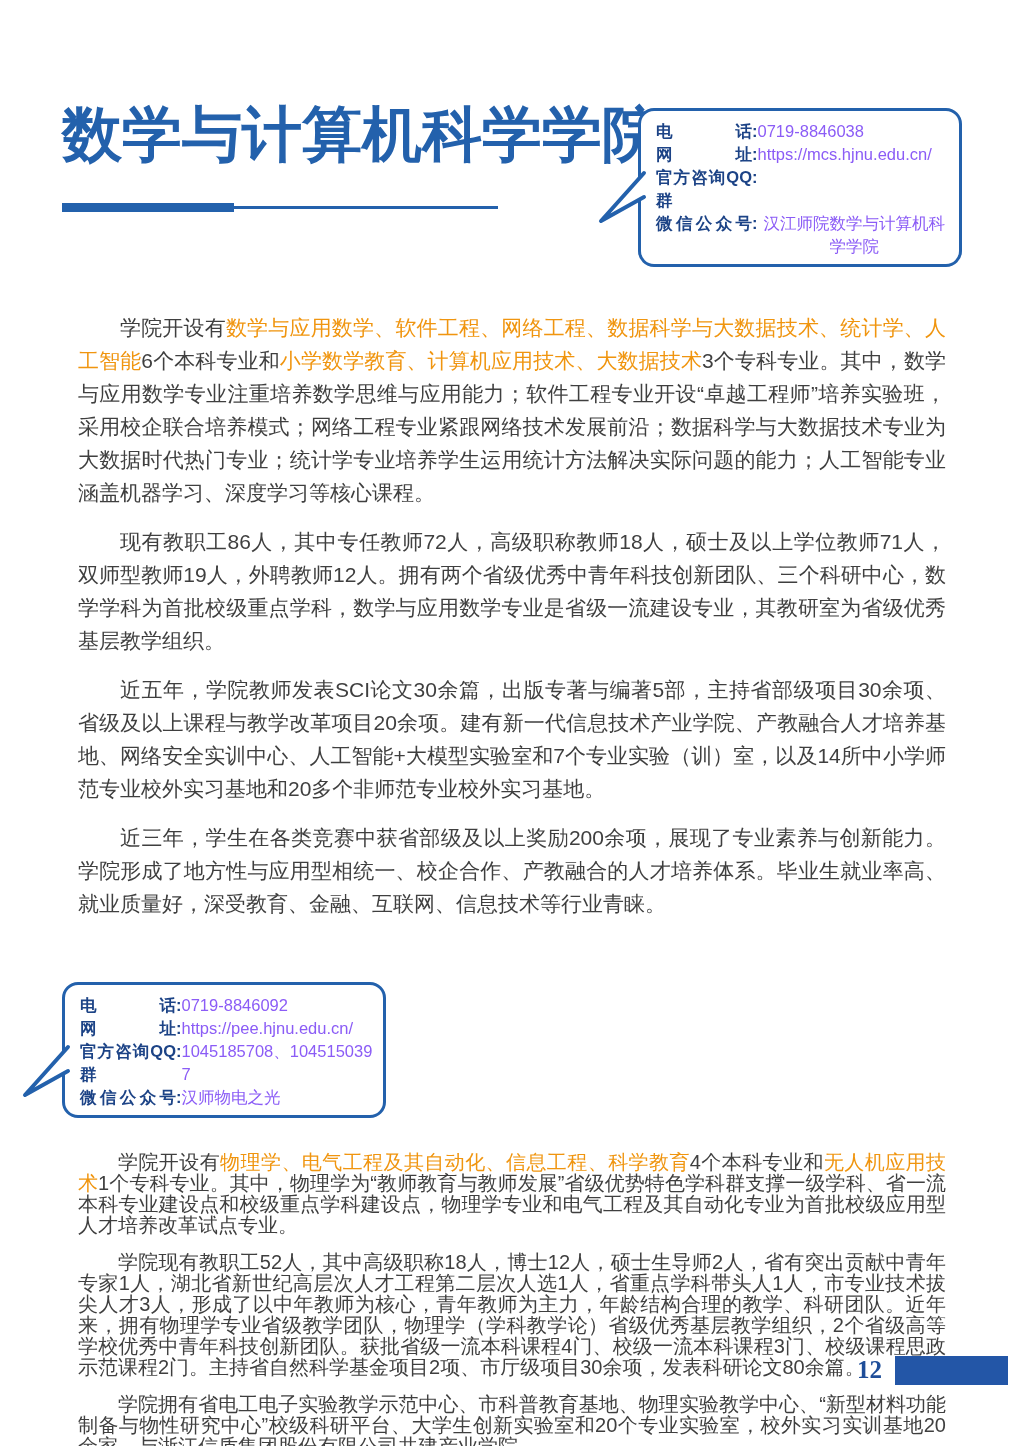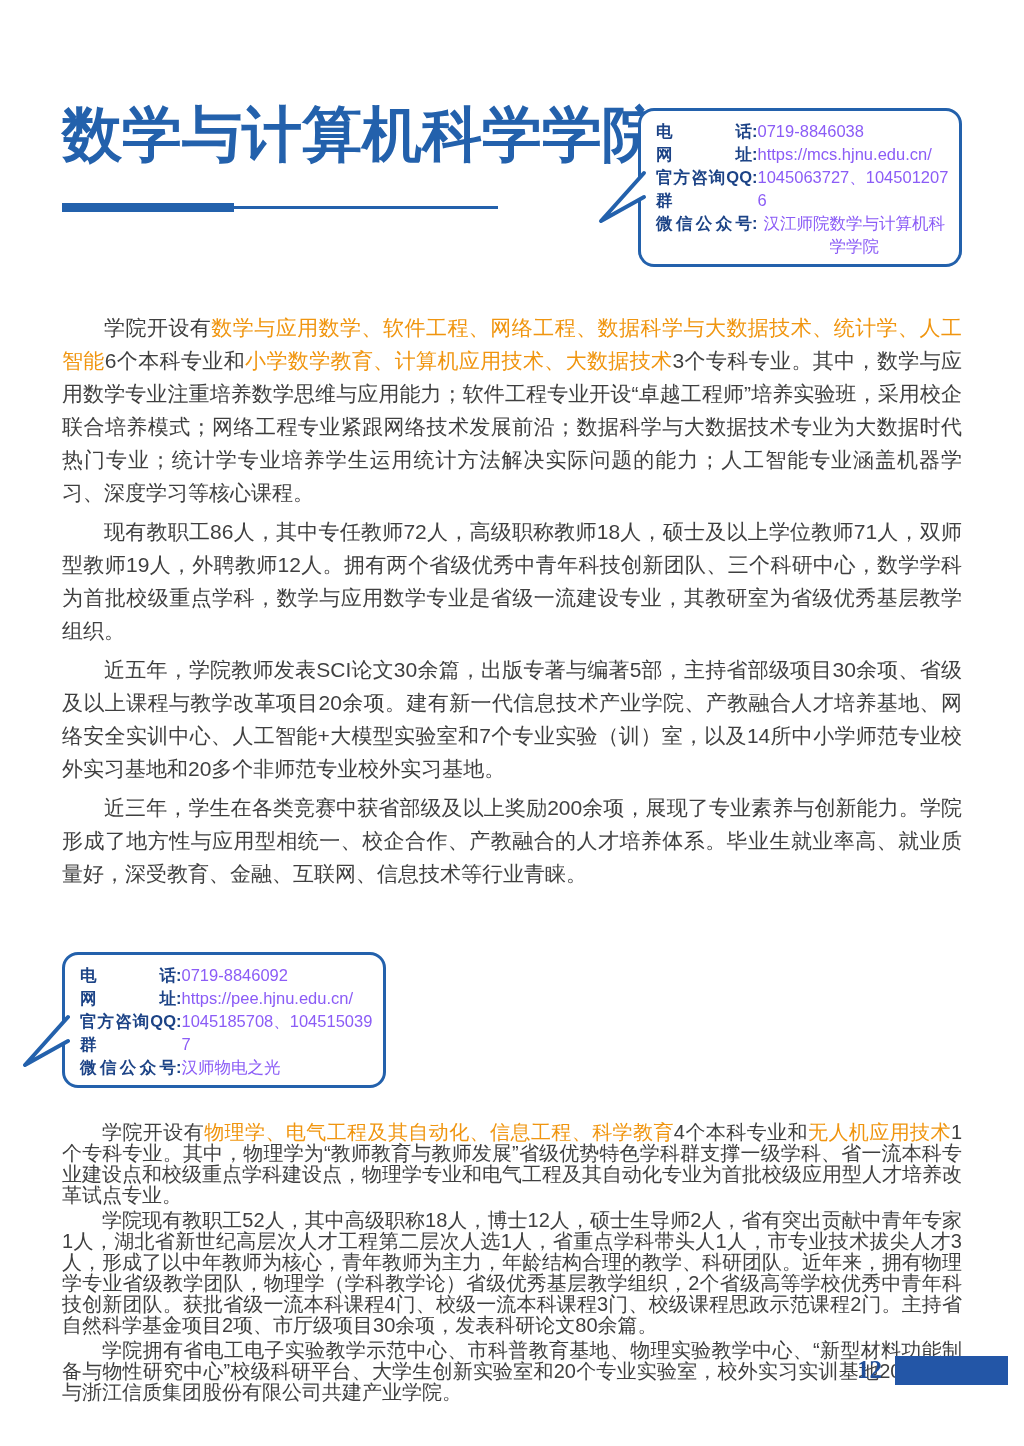--- a/index.html
+++ b/index.html
@@ -47,21 +47,21 @@
     display: inline-block; width: 96px; flex: none;
     text-align: justify; text-align-last: justify;
   }
   .colon { color: #1c4386; font-weight: bold; flex: none; }
   .cvalue { color: #8b5cf6; flex: 1; word-break: break-all; }
   .cvalue.wrap-center { text-align: center; }
 
   
   .sec-body { color: #3f3f3f; text-align: justify; }
   .sec-body .para {
-    margin: 0; text-indent: 2em;
+    margin: 16px; text-indent: 2em;
   }
   .sec1 .sec-body { margin-top: 44px; }
   .sec1 .para { font-size: 21px; line-height: 33px; }
   .sec1 .para + .para { margin-top: 6px; }
   .sec2 { margin-top: 54px; }
   .sec2 .sec-body { margin-top: 34px; }
   .sec2 .para { font-size: 20px; line-height: 21px; }
   .sec2 .para + .para { margin-top: 4px; }
   .hl { color: #f0950f; }
 
@@ -101,21 +101,20 @@
             <span class="cvalue">0719-8846038</span>
         </div>
         <div class="crow">
           <span class="clabel">网址</span>
             <span class="colon">:</span>
             <span class="cvalue">https://mcs.hjnu.edu.cn/</span>
         </div>
         <div class="crow">
           <span class="clabel">官方咨询QQ群</span>
             <span class="colon">:</span>
-            <span class="cvalue">1045063727、1045012076</span>
         </div>
         <div class="crow">
           <span class="clabel">微信公众号</span>
             <span class="colon">:</span>
             <span class="cvalue wrap-center">汉江师院数学与计算机科学学院</span>
         </div>
       </div>
     </div>
     <div class="sec-body">
       <p class="para"><span>学院开设有</span><span class="hl">数学与应用数学、软件工程、网络工程、数据科学与大数据技术、统计学、人工智能</span><span>6个本科专业和</span><span class="hl">小学数学教育、计算机应用技术、大数据技术</span><span>3个专科专业。其中，数学与应用数学专业注重培养数学思维与应用能力；软件工程专业开设“卓越工程师”培养实验班，采用校企联合培养模式；网络工程专业紧跟网络技术发展前沿；数据科学与大数据技术专业为大数据时代热门专业；统计学专业培养学生运用统计方法解决实际问题的能力；人工智能专业涵盖机器学习、深度学习等核心课程。</span></p>

